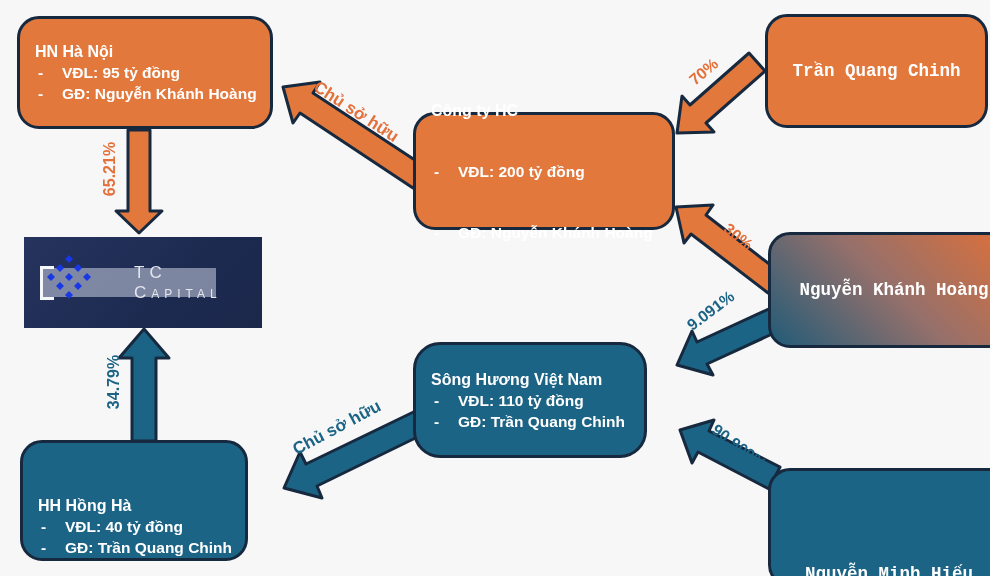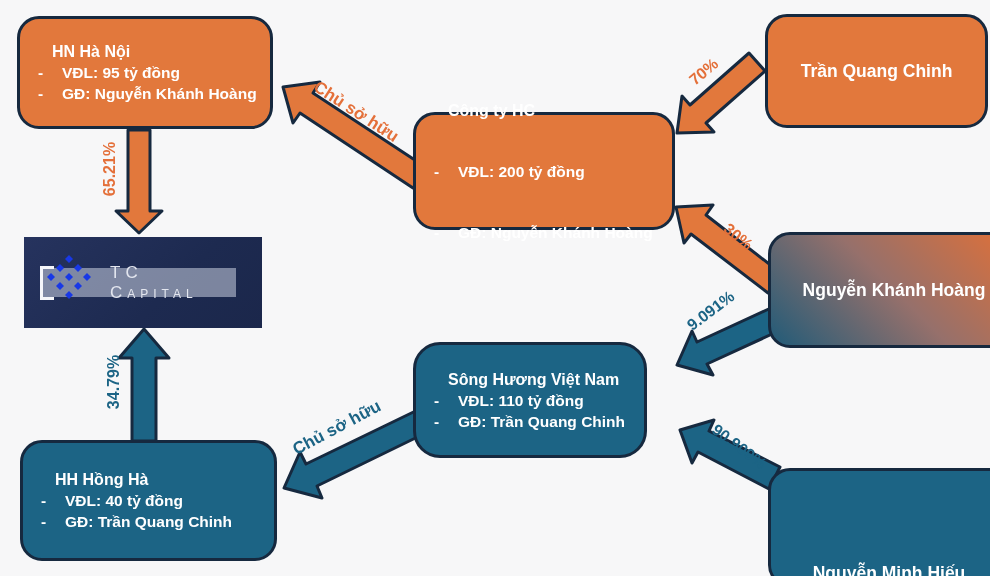--- a/index.html
+++ b/index.html
@@ -7,32 +7,32 @@
   .canvas{position:relative;width:990px;height:576px;background:#f7f7f8;overflow:hidden;}
   .arrow-layer{position:absolute;left:0;top:0;width:990px;height:576px;}
   .arrow{stroke:#16293f;stroke-width:3;stroke-linejoin:round;}
   .arrow.orange{fill:#e2783c;}
   .arrow.teal{fill:#1c6485;}
   .node{position:absolute;box-sizing:border-box;border:3px solid #16293f;border-radius:22px;
         color:#ffffff;font-weight:bold;display:flex;flex-direction:column;justify-content:center;}
   .node.orange{background:#e2783c;}
   .node.teal{background:#1c6485;}
   .node.gradient{background:linear-gradient(45deg,#215b78 0%,#96706b 50%,#e07038 100%);}
-  .node .title{font-size:16px;padding-left:32px;line-height:21px;}
+  .node .title{font-size:16px;padding-left:15px;line-height:21px;}
   .node .bullet{display:flex;padding-left:18px;font-size:15.5px;line-height:21px;}
   .node .dash{width:24px;flex:0 0 24px;}
-  .node.person{align-items:center;justify-content:center;}
+  .node.person{align-items:center;justify-content:center;font-family:Liberation Mono, monospace;}
   .node.person .pname{font-size:17.5px;}
   .edge-label{position:absolute;font-weight:bold;white-space:nowrap;font-size:16px;}
   .edge-label.orange-t{color:#e4703a;}
   .edge-label.teal-t{color:#1c6485;}
   
   .logo{position:absolute;left:24px;top:237px;width:238px;height:91px;background:linear-gradient(135deg,#26335e 0%,#1d2a50 60%,#1b274b 100%);}
-  .logo-band{position:absolute;left:16px;top:31px;width:196px;height:29px;background:rgba(219,225,240,0.5);
-             display:flex;align-items:center;justify-content:flex-start;padding-left:70px;box-sizing:border-box;}
+  .logo-band{position:absolute;left:16px;top:31px;width:176px;height:29px;background:rgba(219,225,240,0.5);
+             display:flex;align-items:center;justify-content:flex-start;padding-left:94px;box-sizing:border-box;}
   .logo-text{font-variant:small-caps;letter-spacing:5px;font-size:17px;color:#e3e6ef;font-weight:normal;}
   .logo-bracket{position:absolute;left:16px;top:29px;width:14px;height:34px;
                 border-left:3px solid #f5f6fa;border-top:3px solid #f5f6fa;border-bottom:3px solid #f5f6fa;box-sizing:border-box;}
   .logo-diamonds{position:absolute;left:17px;top:12px;}
   .logo-diamonds path{fill:#1838e6;}
 </style>
 </head>
 <body>
 
 <div class="canvas">
@@ -77,21 +77,21 @@
     <div class="bullet">
       <span class="dash">-</span>
       <span>VĐL: 110 tỷ đồng</span>
     </div>
     <div class="bullet">
       <span class="dash">-</span>
       <span>GĐ: Trần Quang Chinh</span>
     </div>
   </div>
 
-  <div class="node teal" style="left:20px;top:440px;width:257px;height:121px;">
+  <div class="node teal" style="left:20px;top:440px;width:228px;height:121px;justify-content:flex-end;">
     <div class="title">HH Hồng Hà</div>
     <div class="bullet">
       <span class="dash">-</span>
       <span>VĐL: 40 tỷ đồng</span>
     </div>
     <div class="bullet">
       <span class="dash">-</span>
       <span>GĐ: Trần Quang Chinh</span>
     </div>
   </div>

